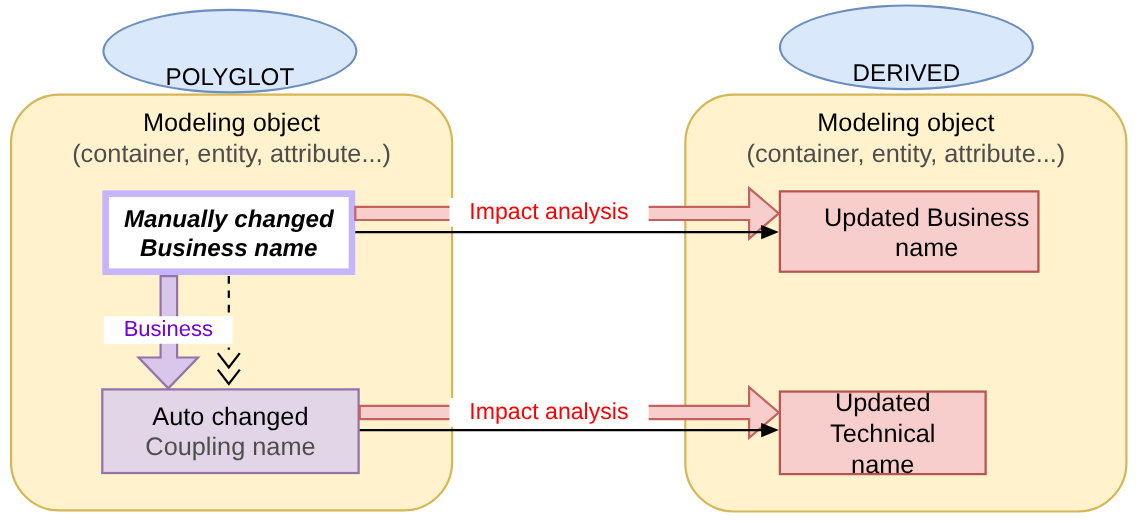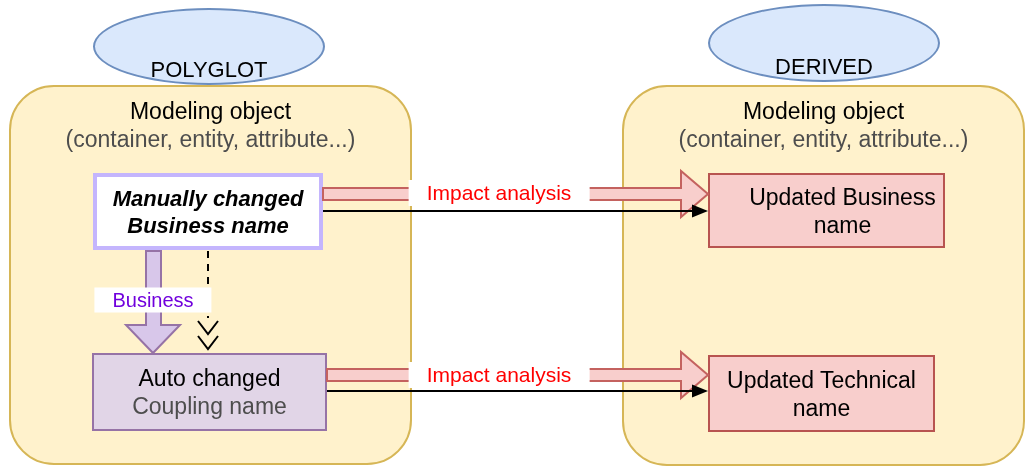--- a/index.html
+++ b/index.html
@@ -18,21 +18,21 @@
   .ellipse{
     background:var(--blue-fill);border:2px solid var(--blue-stroke);
     border-radius:50%;z-index:3;
     display:flex;align-items:flex-end;justify-content:center;
     font-size:22px;color:#000;
   }
   .node{
     z-index:4;display:flex;flex-direction:column;align-items:center;justify-content:center;
     text-align:center;font-size:23px;line-height:28px;
   }
-  .node-white{background:#ffffff;border:4px solid #c4b5fd;font-style:italic;font-weight:bold;font-size:22px;line-height:27px;}
+  .node-white{background:#ffffff;border:6px solid #c4b5fd;font-style:italic;font-weight:bold;font-size:22px;line-height:27px;}
   .node-purple{background:var(--purple-fill);border:2px solid var(--purple-stroke);}
   .node-pink{background:var(--pink-fill);border:2px solid var(--pink-stroke);}
   .gray-line{color:var(--subtitle-gray);}
   svg.overlay{position:absolute;left:0;top:0;z-index:10;pointer-events:none;}
   .impact-arrow{fill:var(--pink-fill);stroke:var(--arrow-red-stroke);stroke-width:2;}
   .black-line{stroke:#000;stroke-width:2;fill:none;}
   .black-head{fill:#000;stroke:none;}
   .coupling-arrow{fill:var(--coupling-fill);stroke:var(--purple-stroke);stroke-width:2;}
   .dashed-line{stroke:#000;stroke-width:2;fill:none;stroke-dasharray:7 6;}
   .chevron{stroke:#000;stroke-width:2;fill:none;}
@@ -77,21 +77,21 @@
   <div class="abs node node-purple" style="left:92px;top:353px;width:235px;height:78px;">
     <div>Auto changed</div>
     <div class="gray-line">Coupling name</div>
   </div>
 
   <div class="abs node node-pink" style="left:708px;top:173px;width:237px;height:75px;padding-left:32px;">
     <div>Updated Business</div>
     <div>name</div>
   </div>
 
-  <div class="abs node node-pink" style="left:708px;top:355px;width:227px;height:77px;">
+  <div class="abs node node-pink" style="left:708px;top:355px;width:189px;height:77px;">
     <div>Updated Technical</div>
     <div>name</div>
   </div>
 
   <svg class="overlay" width="1035" height="475" viewBox="0 0 1035 475">
 
     <polygon class="impact-arrow" points="323,188 681,188 681,171 708,194 681,217 681,200 323,200"></polygon>
 
     <line class="black-line" x1="323" y1="211" x2="693" y2="211"></line>
     <polygon class="black-head" points="692,204.5 708,211 692,217.5"></polygon>

